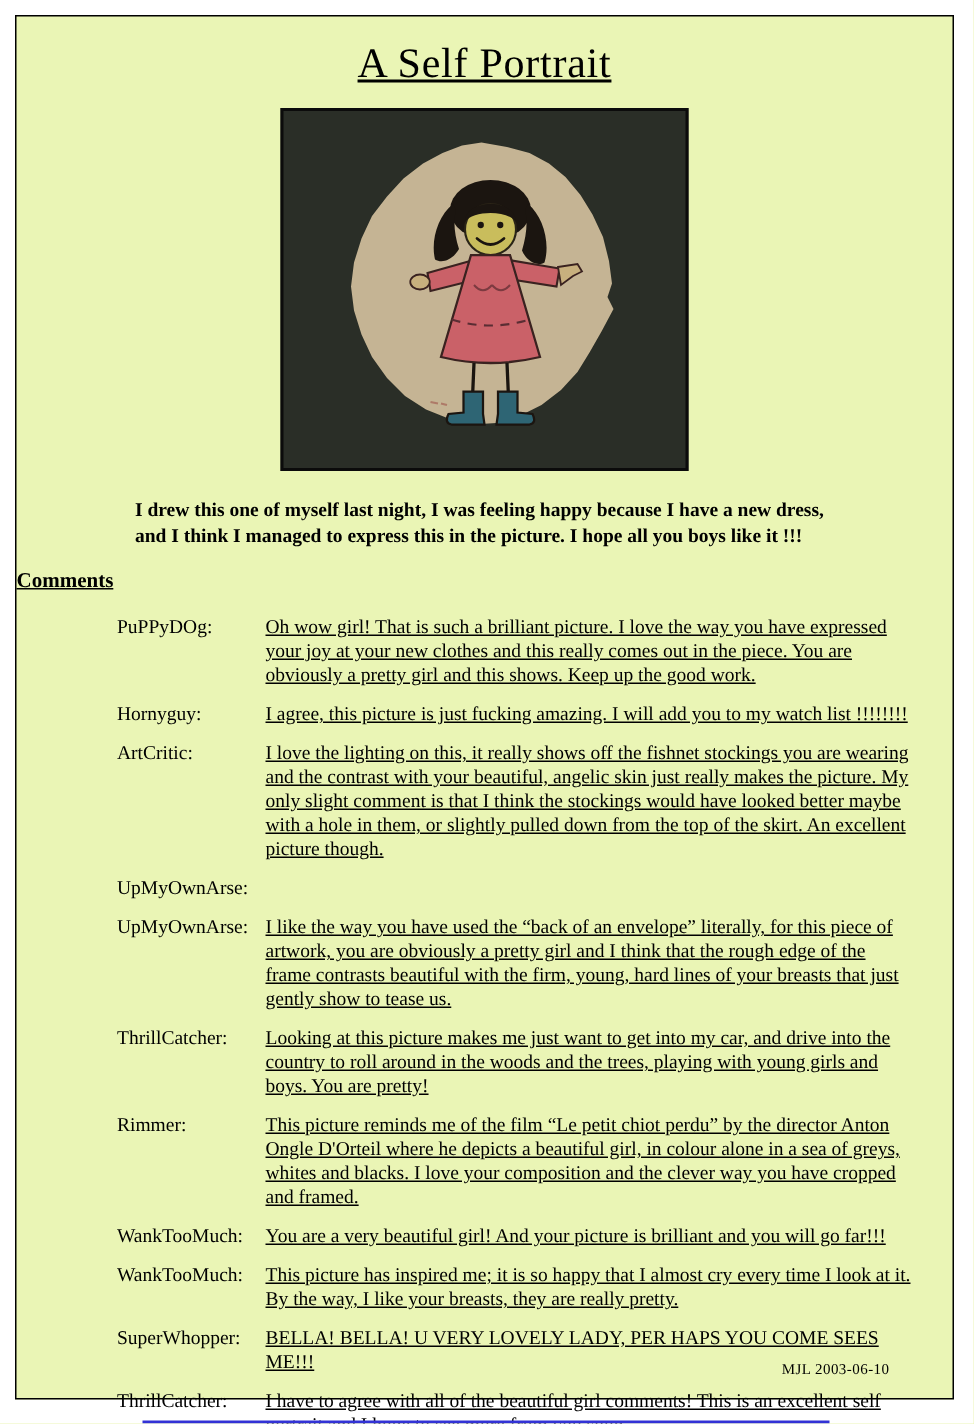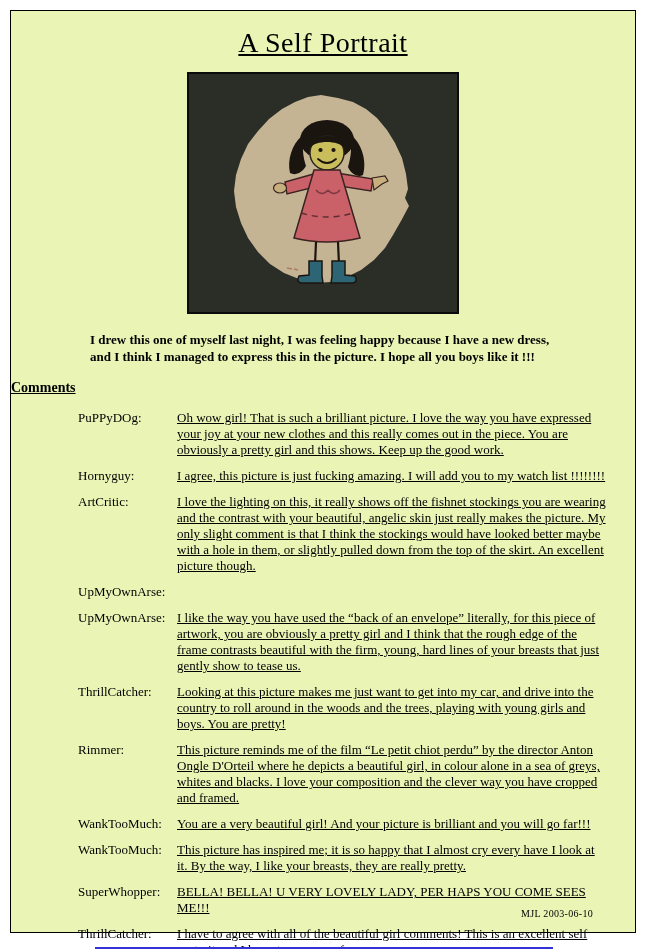--- a/index.html
+++ b/index.html
@@ -116,21 +116,21 @@
     <div class="comment-row">
       <div class="comment-author">Rimmer:</div>
       <div class="comment-text">This picture reminds me of the film “Le petit chiot perdu” by the director Anton Ongle D'Orteil where he depicts a beautiful girl, in colour alone in a sea of greys, whites and blacks. I love your composition and the clever way you have cropped and framed.</div>
     </div>
     <div class="comment-row">
       <div class="comment-author">WankTooMuch:</div>
       <div class="comment-text">You are a very beautiful girl! And your picture is brilliant and you will go far!!!</div>
     </div>
     <div class="comment-row">
       <div class="comment-author">WankTooMuch:</div>
-      <div class="comment-text">This picture has inspired me; it is so happy that I almost cry every have I look at it. By the way, I like your breasts, they are really pretty.</div>
+      <div class="comment-text">This picture has inspired me; it is so happy that I almost cry every time I look at it. By the way, I like your breasts, they are really pretty.</div>
     </div>
     <div class="comment-row">
       <div class="comment-author">SuperWhopper:</div>
       <div class="comment-text">BELLA! BELLA! U VERY LOVELY LADY, PER HAPS YOU COME SEES ME!!!</div>
     </div>
     <div class="comment-row">
       <div class="comment-author">ThrillCatcher:</div>
       <div class="comment-text">I have to agree with all of the beautiful girl comments! This is an excellent self portrait and I hope to see more from you soon.</div>
     </div>
     <div class="comment-row">

